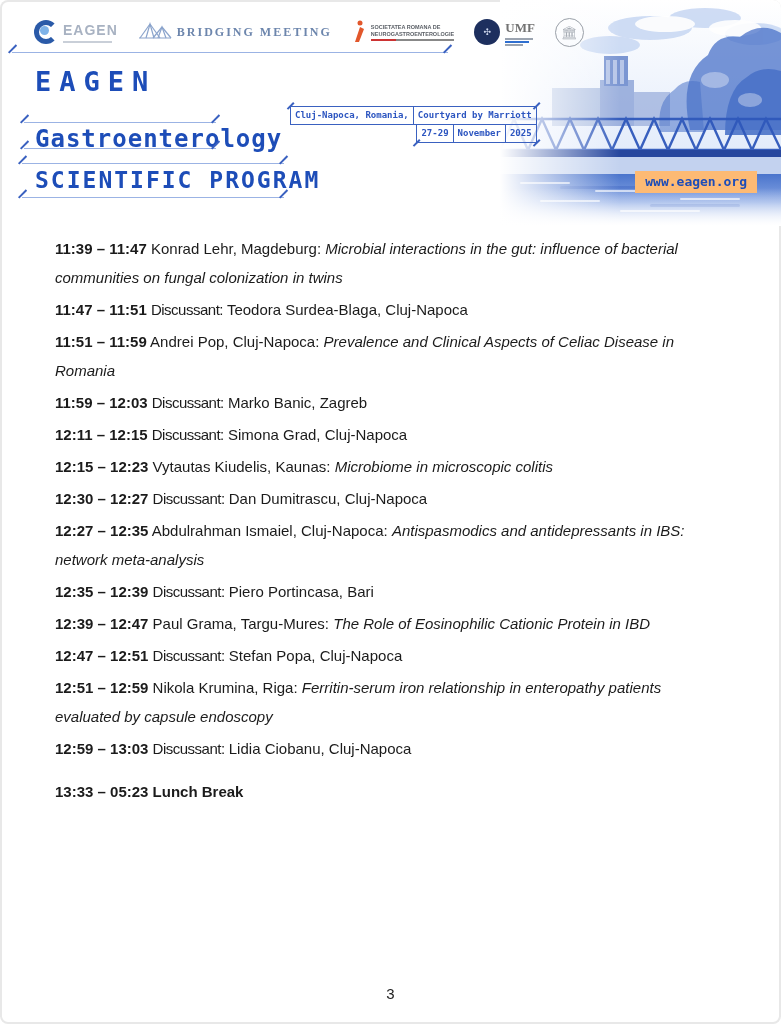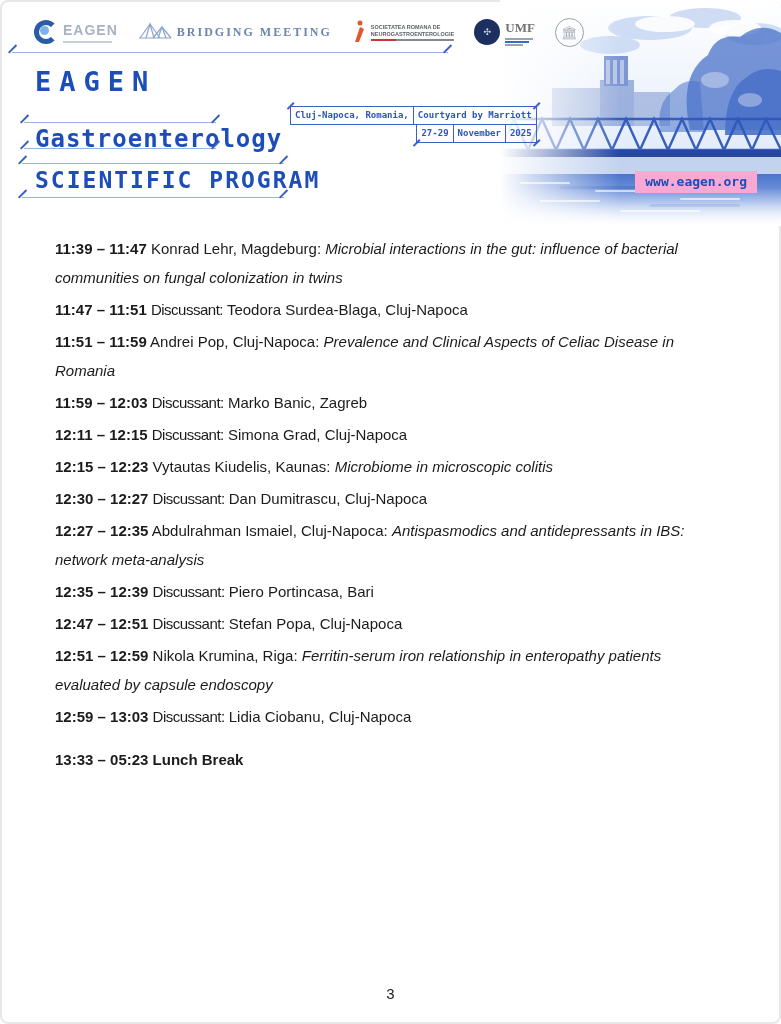--- a/index.html
+++ b/index.html
@@ -45,21 +45,21 @@
   .venue .r1{border-top:1.4px solid #3a61c0;border-bottom:1.4px solid #3a61c0;}
   .venue .r2{border-bottom:1.4px solid #3a61c0;}
   .vcell{font-family:"DejaVu Sans Mono",monospace;font-weight:700;font-size:9px;color:#2c55c0;padding:3px 4px 4px;white-space:nowrap;border-left:1.2px solid #3a61c0;}
   .vcell:last-child{border-right:1.2px solid #3a61c0;}
   .vrow{position:relative;}
   .vrow .ctick{position:absolute;width:9px;height:1.6px;background:#3a61c0;transform:rotate(-45deg);}
   .r1 .ctick.tl{left:-4px;top:-2px;} .r1 .ctick.tr{right:-4px;top:-2px;}
   .r2 .ctick.bl{left:-4px;bottom:-2px;} .r2 .ctick.br{right:-4px;bottom:-2px;}
   
   .photo{position:absolute;right:0;top:0;width:281px;height:226px;z-index:1;}
-  .website-box{position:absolute;right:24px;top:171px;z-index:7;background:#f9a8d4;padding:3px 10px 4px;
+  .website-box{position:absolute;right:24px;top:171px;z-index:7;background:#fdba74;padding:3px 10px 4px;
     font-family:"DejaVu Sans Mono",monospace;font-weight:700;font-size:13px;color:#1d4db8;cursor:pointer;}
   
   .program{position:absolute;left:0;top:230px;width:747px;padding:4px 50px 0 55px;box-sizing:border-box;}
   .program p{margin:0 0 3px;font-size:15px;line-height:29px;color:#1b1b1b;}
   .program .time{font-weight:700;}
   .program .title{font-style:italic;}
   .program .disc-label{letter-spacing:-0.5px;}
   .kind-satellite{color:#1b57c2;font-weight:700;margin-top:14px !important;}
   .kind-satellite .title{font-style:italic;}
   .kind-break{margin-top:14px !important;}
@@ -233,19 +233,20 @@
 <div class="program">
     <p class="row kind-talk"><span class="time">11:39 – 11:47</span> <span class="speaker">Konrad Lehr, Magdeburg:</span> <span class="title">Microbial interactions in the gut: influence of bacterial communities on fungal colonization in twins</span> </p>
     <p class="row kind-discussant"><span class="time">11:47 – 11:51</span> <span class="disc-label">Discussant:</span> <span class="name">Teodora Surdea-Blaga, Cluj-Napoca</span> </p>
     <p class="row kind-talk"><span class="time">11:51 – 11:59</span> <span class="speaker">Andrei Pop, Cluj-Napoca:</span> <span class="title">Prevalence and Clinical Aspects of Celiac Disease in Romania</span> </p>
     <p class="row kind-discussant"><span class="time">11:59 – 12:03</span> <span class="disc-label">Discussant:</span> <span class="name">Marko Banic, Zagreb</span> </p>
     <p class="row kind-discussant"><span class="time">12:11 – 12:15</span> <span class="disc-label">Discussant:</span> <span class="name">Simona Grad, Cluj-Napoca</span> </p>
     <p class="row kind-talk"><span class="time">12:15 – 12:23</span> <span class="speaker">Vytautas Kiudelis, Kaunas:</span> <span class="title">Microbiome in microscopic colitis</span> </p>
     <p class="row kind-discussant"><span class="time">12:30 – 12:27</span> <span class="disc-label">Discussant:</span> <span class="name">Dan Dumitrascu, Cluj-Napoca</span> </p>
     <p class="row kind-talk"><span class="time">12:27 – 12:35</span> <span class="speaker">Abdulrahman Ismaiel, Cluj-Napoca:</span> <span class="title">Antispasmodics and antidepressants in IBS: network meta-analysis</span> </p>
     <p class="row kind-discussant"><span class="time">12:35 – 12:39</span> <span class="disc-label">Discussant:</span> <span class="name">Piero Portincasa, Bari</span> </p>
+    <p class="row kind-talk"><span class="time">12:39 – 12:47</span> <span class="speaker">Paul Grama, Targu-Mures:</span> <span class="title">The Role of Eosinophilic Cationic Protein in IBD</span> </p>
     <p class="row kind-discussant"><span class="time">12:47 – 12:51</span> <span class="disc-label">Discussant:</span> <span class="name">Stefan Popa, Cluj-Napoca</span> </p>
     <p class="row kind-talk"><span class="time">12:51 – 12:59</span> <span class="speaker">Nikola Krumina, Riga:</span> <span class="title">Ferritin-serum iron relationship in enteropathy patients evaluated by capsule endoscopy</span> </p>
     <p class="row kind-discussant"><span class="time">12:59 – 13:03</span> <span class="disc-label">Discussant:</span> <span class="name">Lidia Ciobanu, Cluj-Napoca</span> </p>
     <p class="row kind-break"><span class="time">13:33 – 05:23</span> <span class="label">Lunch Break</span> </p>
   </div>
 
 <div class="page-num">3</div>
 
 </body></html>

